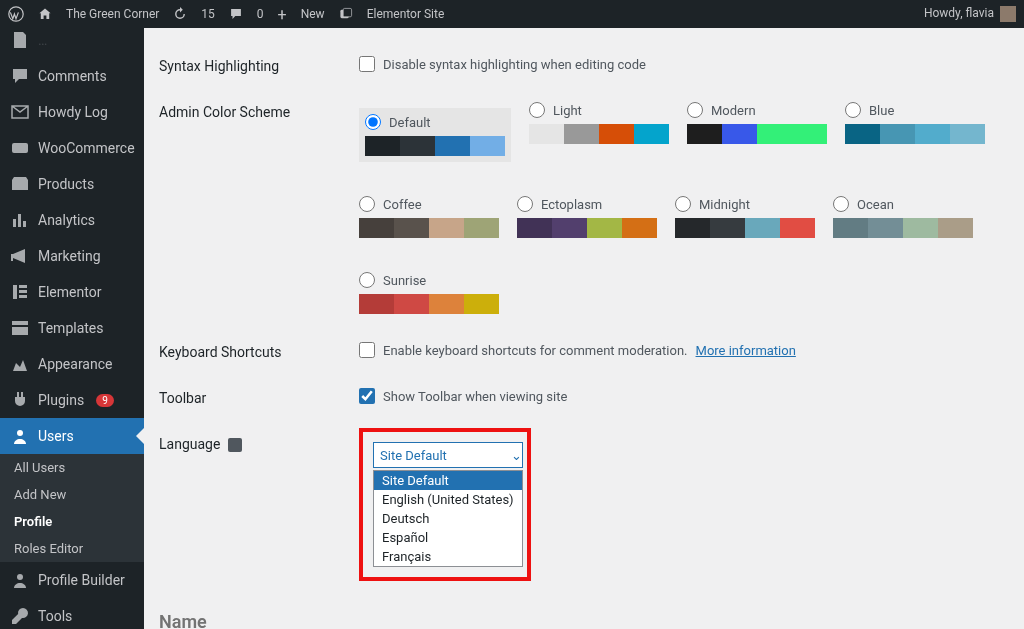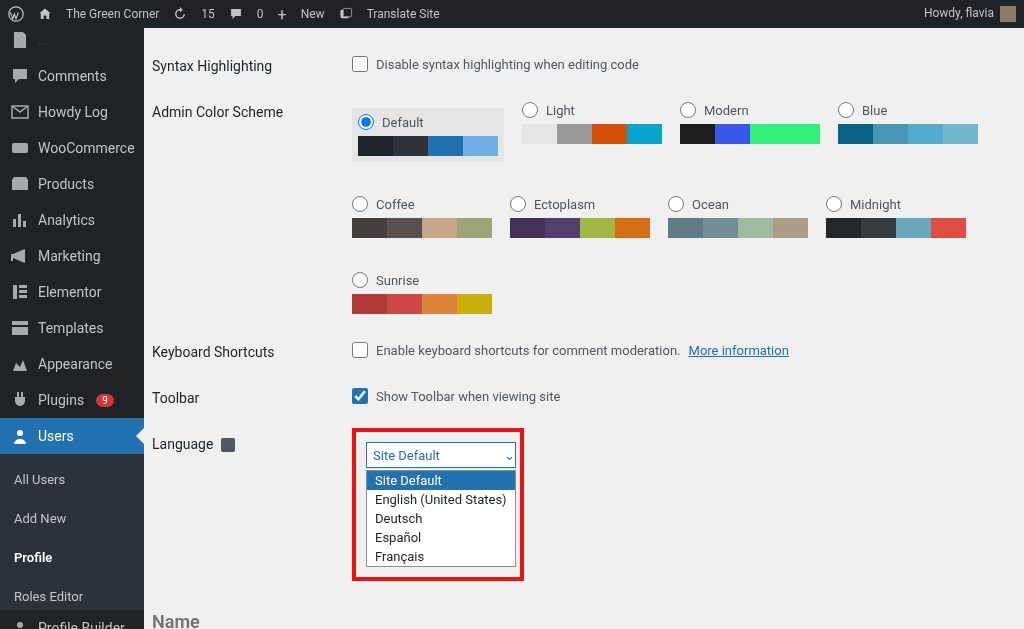--- a/index.html
+++ b/index.html
@@ -12,25 +12,25 @@
 .avatar { width: 16px; height: 16px; background: #8c7a6b; }
 
 .layout { display: flex; height: calc(100% - 28px); }
 .sidebar { width: 144px; background: #1d2327; color: #c3c4c7; display: flex; flex-direction: column; font-size: 14px; overflow: hidden; }
 .menu-item { display: flex; align-items: center; gap: 8px; padding: 8px 10px; cursor: pointer; }
 .menu-item.current { background: #2271b1; color: #fff; position: relative; }
 .menu-item.current::after { content: ""; position: absolute; right: -0px; top: 50%; transform: translateY(-50%); border: 8px solid transparent; border-right-color: #f0f0f1; }
 .menu-icn { width: 20px; height: 20px; fill: #a7aaad; flex-shrink: 0; }
 .menu-item.current .menu-icn { fill: #fff; }
 .submenu { background: #2c3338; }
-.submenu-item { padding: 18px 10px 6px 14px; font-size: 13px; color: #c3c4c7; cursor: pointer; }
+.submenu-item { padding: 6px 10px 6px 14px; font-size: 13px; color: #c3c4c7; cursor: pointer; }
 .submenu-item.active { color: #fff; font-weight: 600; }
 .badge { background: #d63638; color: #fff; font-size: 10px; border-radius: 9px; padding: 1px 6px; margin-left: 4px; }
 
-.content { flex: 1; background: #f0f0f1; padding: 0 8px 20px; overflow: auto; }
+.content { flex: 1; background: #f0f0f1; padding: 0 15px 20px; overflow: auto; }
 .form-row { display: flex; margin-top: 28px; }
 .form-row .lbl { width: 200px; font-size: 14px; color: #1d2327; padding-top: 2px; }
 .form-row .ctrl { flex: 1; }
 .chk { display: flex; align-items: center; gap: 8px; color: #50575e; }
 .chk input { width: 16px; height: 16px; }
 
 .schemes { display: flex; flex-wrap: wrap; gap: 34px 18px; }
 .scheme { width: 140px; }
 .scheme.sel { background: #e5e5e5; padding: 6px; width: 152px; margin-top: 6px; }
 .scheme-hdr { display: flex; align-items: center; gap: 8px; margin-bottom: 6px; color: #50575e; }
@@ -81,21 +81,21 @@
       </span>
     <span class="adminbar-item">
         <span style="font-size:16px">+</span>
         <span>New</span>
       </span>
     <span class="adminbar-item">
         <svg viewBox="0 0 20 20" style="width:14px;height:14px;fill:#c3c4c7">
           <rect x="2" y="4" width="12" height="12" rx="2"></rect>
           <rect x="6" y="2" width="12" height="12" rx="2" fill="#1d2327" stroke="#c3c4c7"></rect>
         </svg>
-        <span>Translate Site</span>
+        <span>Elementor Site</span>
       </span>
   </div>
   <div class="adminbar-right">
     <span>Howdy, flavia</span>
     <span class="avatar"></span>
   </div>
 </div>
 
 <div class="layout">
   <div class="sidebar">
@@ -281,39 +281,39 @@
               <div class="swatch-row">
                 <div class="swatch" style="background: rgb(65, 50, 86);"></div>
                 <div class="swatch" style="background: rgb(82, 63, 109);"></div>
                 <div class="swatch" style="background: rgb(163, 183, 69);"></div>
                 <div class="swatch" style="background: rgb(212, 111, 21);"></div>
               </div>
             </div>
             <div class="scheme">
               <label class="scheme-hdr">
                 <input type="radio" name="scheme" style="">
+                <span>Midnight</span>
+              </label>
+              <div class="swatch-row">
+                <div class="swatch" style="background: rgb(37, 40, 43);"></div>
+                <div class="swatch" style="background: rgb(54, 59, 63);"></div>
+                <div class="swatch" style="background: rgb(105, 168, 187);"></div>
+                <div class="swatch" style="background: rgb(225, 77, 67);"></div>
+              </div>
+            </div>
+            <div class="scheme">
+              <label class="scheme-hdr">
+                <input type="radio" name="scheme" style="">
                 <span>Ocean</span>
               </label>
               <div class="swatch-row">
                 <div class="swatch" style="background: rgb(98, 124, 131);"></div>
                 <div class="swatch" style="background: rgb(115, 142, 150);"></div>
                 <div class="swatch" style="background: rgb(158, 186, 160);"></div>
                 <div class="swatch" style="background: rgb(170, 157, 136);"></div>
-              </div>
-            </div>
-            <div class="scheme">
-              <label class="scheme-hdr">
-                <input type="radio" name="scheme" style="">
-                <span>Midnight</span>
-              </label>
-              <div class="swatch-row">
-                <div class="swatch" style="background: rgb(37, 40, 43);"></div>
-                <div class="swatch" style="background: rgb(54, 59, 63);"></div>
-                <div class="swatch" style="background: rgb(105, 168, 187);"></div>
-                <div class="swatch" style="background: rgb(225, 77, 67);"></div>
               </div>
             </div>
             <div class="scheme">
               <label class="scheme-hdr">
                 <input type="radio" name="scheme" style="">
                 <span>Sunrise</span>
               </label>
               <div class="swatch-row">
                 <div class="swatch" style="background: rgb(180, 60, 56);"></div>
                 <div class="swatch" style="background: rgb(207, 73, 68);"></div>

